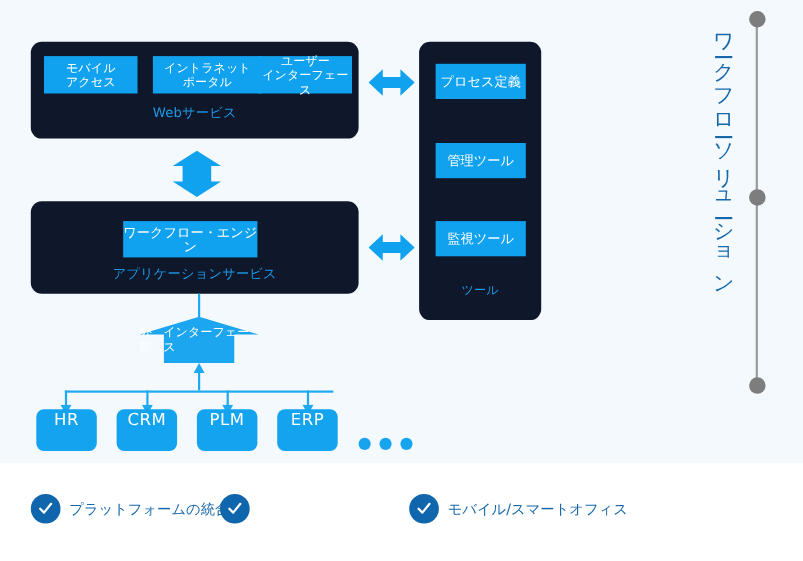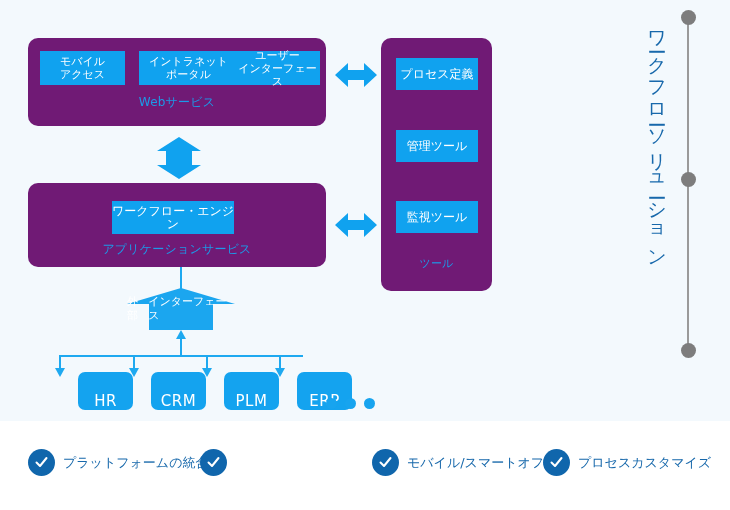--- a/index.html
+++ b/index.html
@@ -24,21 +24,21 @@
   .bg-wash {
     position: absolute;
     left: 0; top: 0;
     width: 730px; height: 421px;
     background: #f3f9fd;
   }
 
   
   .panel {
     position: absolute;
-    background: #701a75;
+    background: #0f172a;
     border-radius: 10px;
   }
   .panel-label {
     position: absolute;
     left: 0;
     width: 100%;
     text-align: center;
     color: #1c9ae8;
     font-size: 12px;
     letter-spacing: 0.2px;
@@ -60,24 +60,23 @@
   .cbox.sharp { border-radius: 0; }
 
   
   .appbox {
     position: absolute;
     background: #14a3ef;
     color: #ffffff;
     border-radius: 7px;
     font-size: 15px;
     display: flex;
-    align-items: flex-end;
+    align-items: flex-start;
     justify-content: center;
     letter-spacing: 0.5px;
-    margin-left: 45px;
   }
   .arrow-h-svg { position: absolute; }
   .arrow-v-svg { position: absolute; }
 
   
   .hex-wrap {
     position: absolute;
   }
   .hex-label {
     position: absolute;
@@ -282,22 +281,14 @@
 
   <div class="legend-item" style="left:372px; top:449px;">
     <span class="check-circle">
       <svg width="15" height="15" viewBox="0 0 15 15">
           <polyline points="2.5,7.5 6,11 12.5,3" fill="none" stroke="#ffffff" stroke-width="2" stroke-linecap="round" stroke-linejoin="round"></polyline>
         </svg>
     </span>
     <span class="legend-text">モバイル/スマートオフィス</span>
   </div>
 
-  <div class="legend-item" style="left:543px; top:449px;">
-    <span class="check-circle">
-      <svg width="15" height="15" viewBox="0 0 15 15">
-          <polyline points="2.5,7.5 6,11 12.5,3" fill="none" stroke="#ffffff" stroke-width="2" stroke-linecap="round" stroke-linejoin="round"></polyline>
-        </svg>
-    </span>
-    <span class="legend-text">プロセスカスタマイズ</span>
-  </div>
 
 </div>
 
 </body></html>

